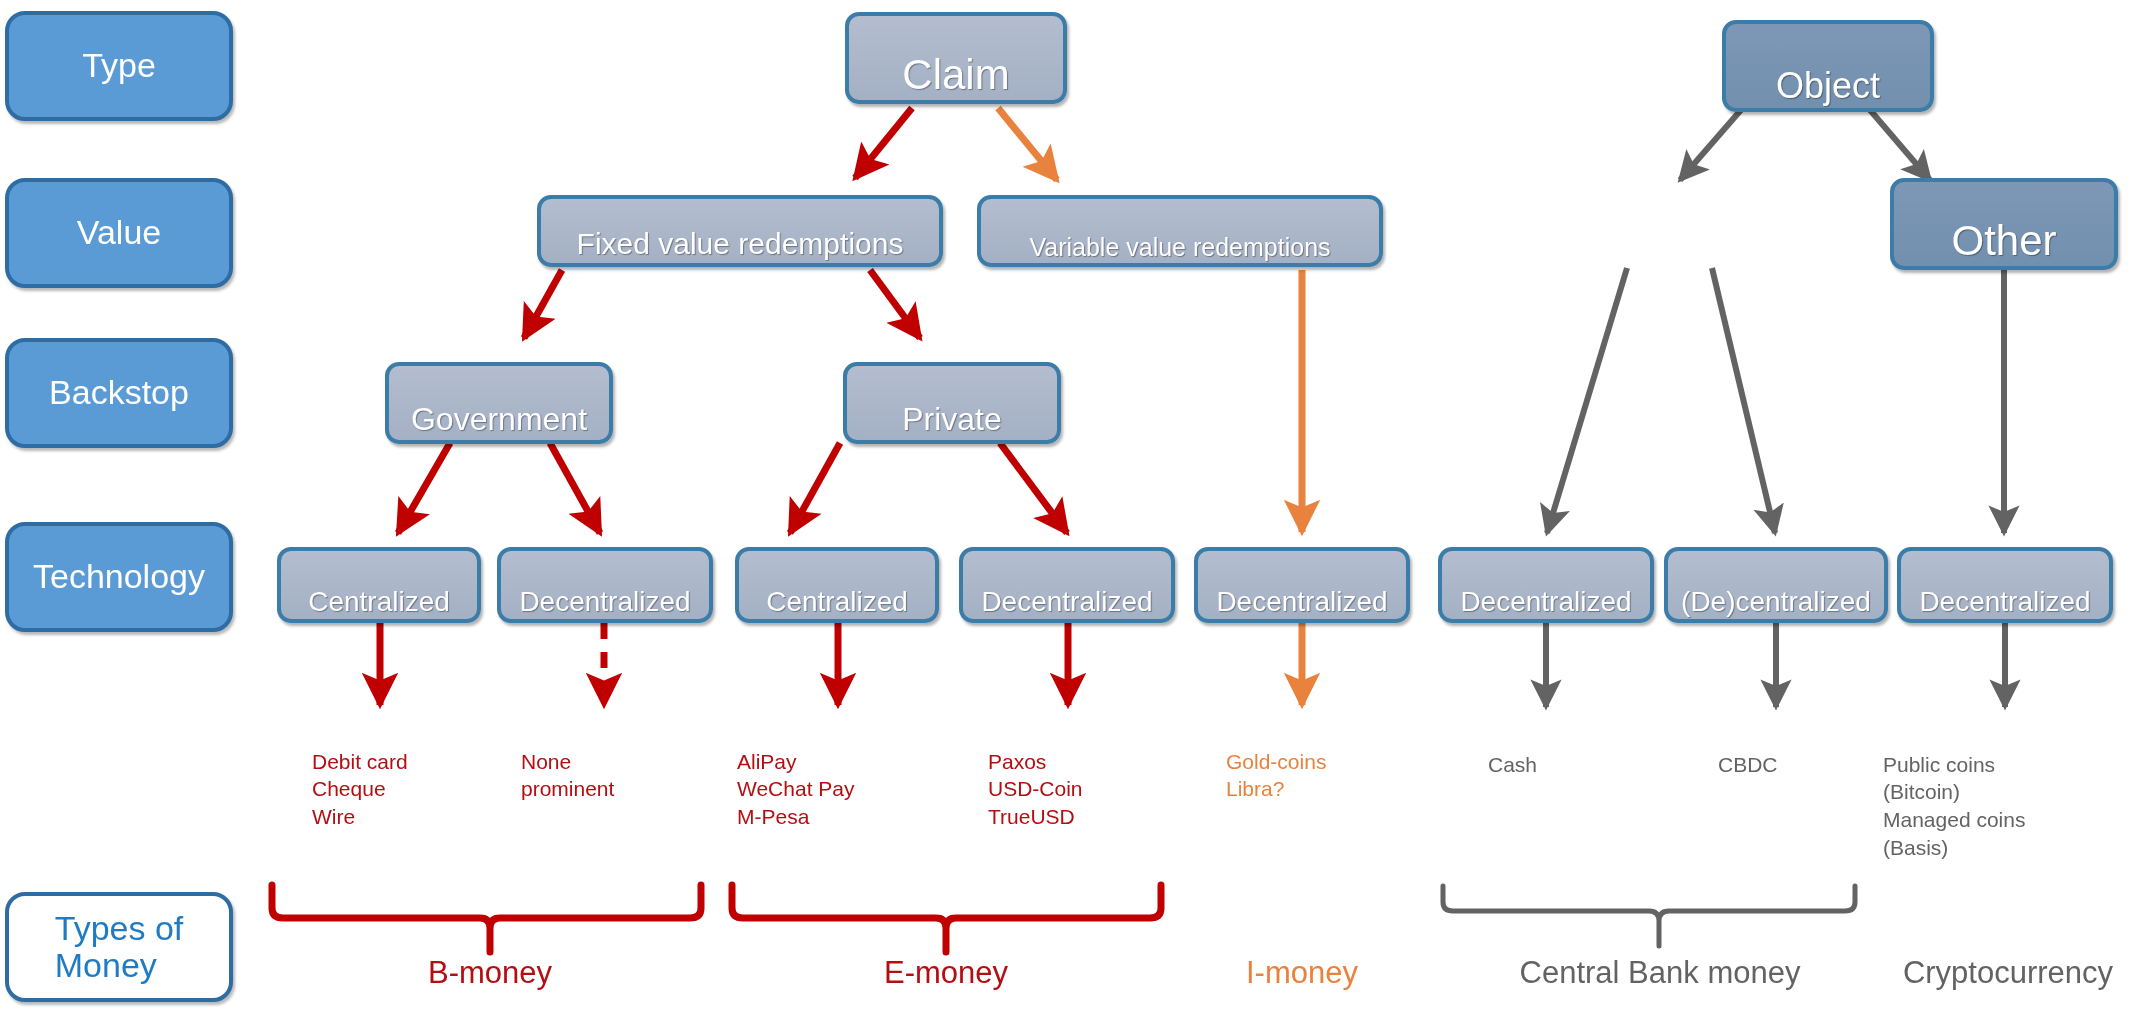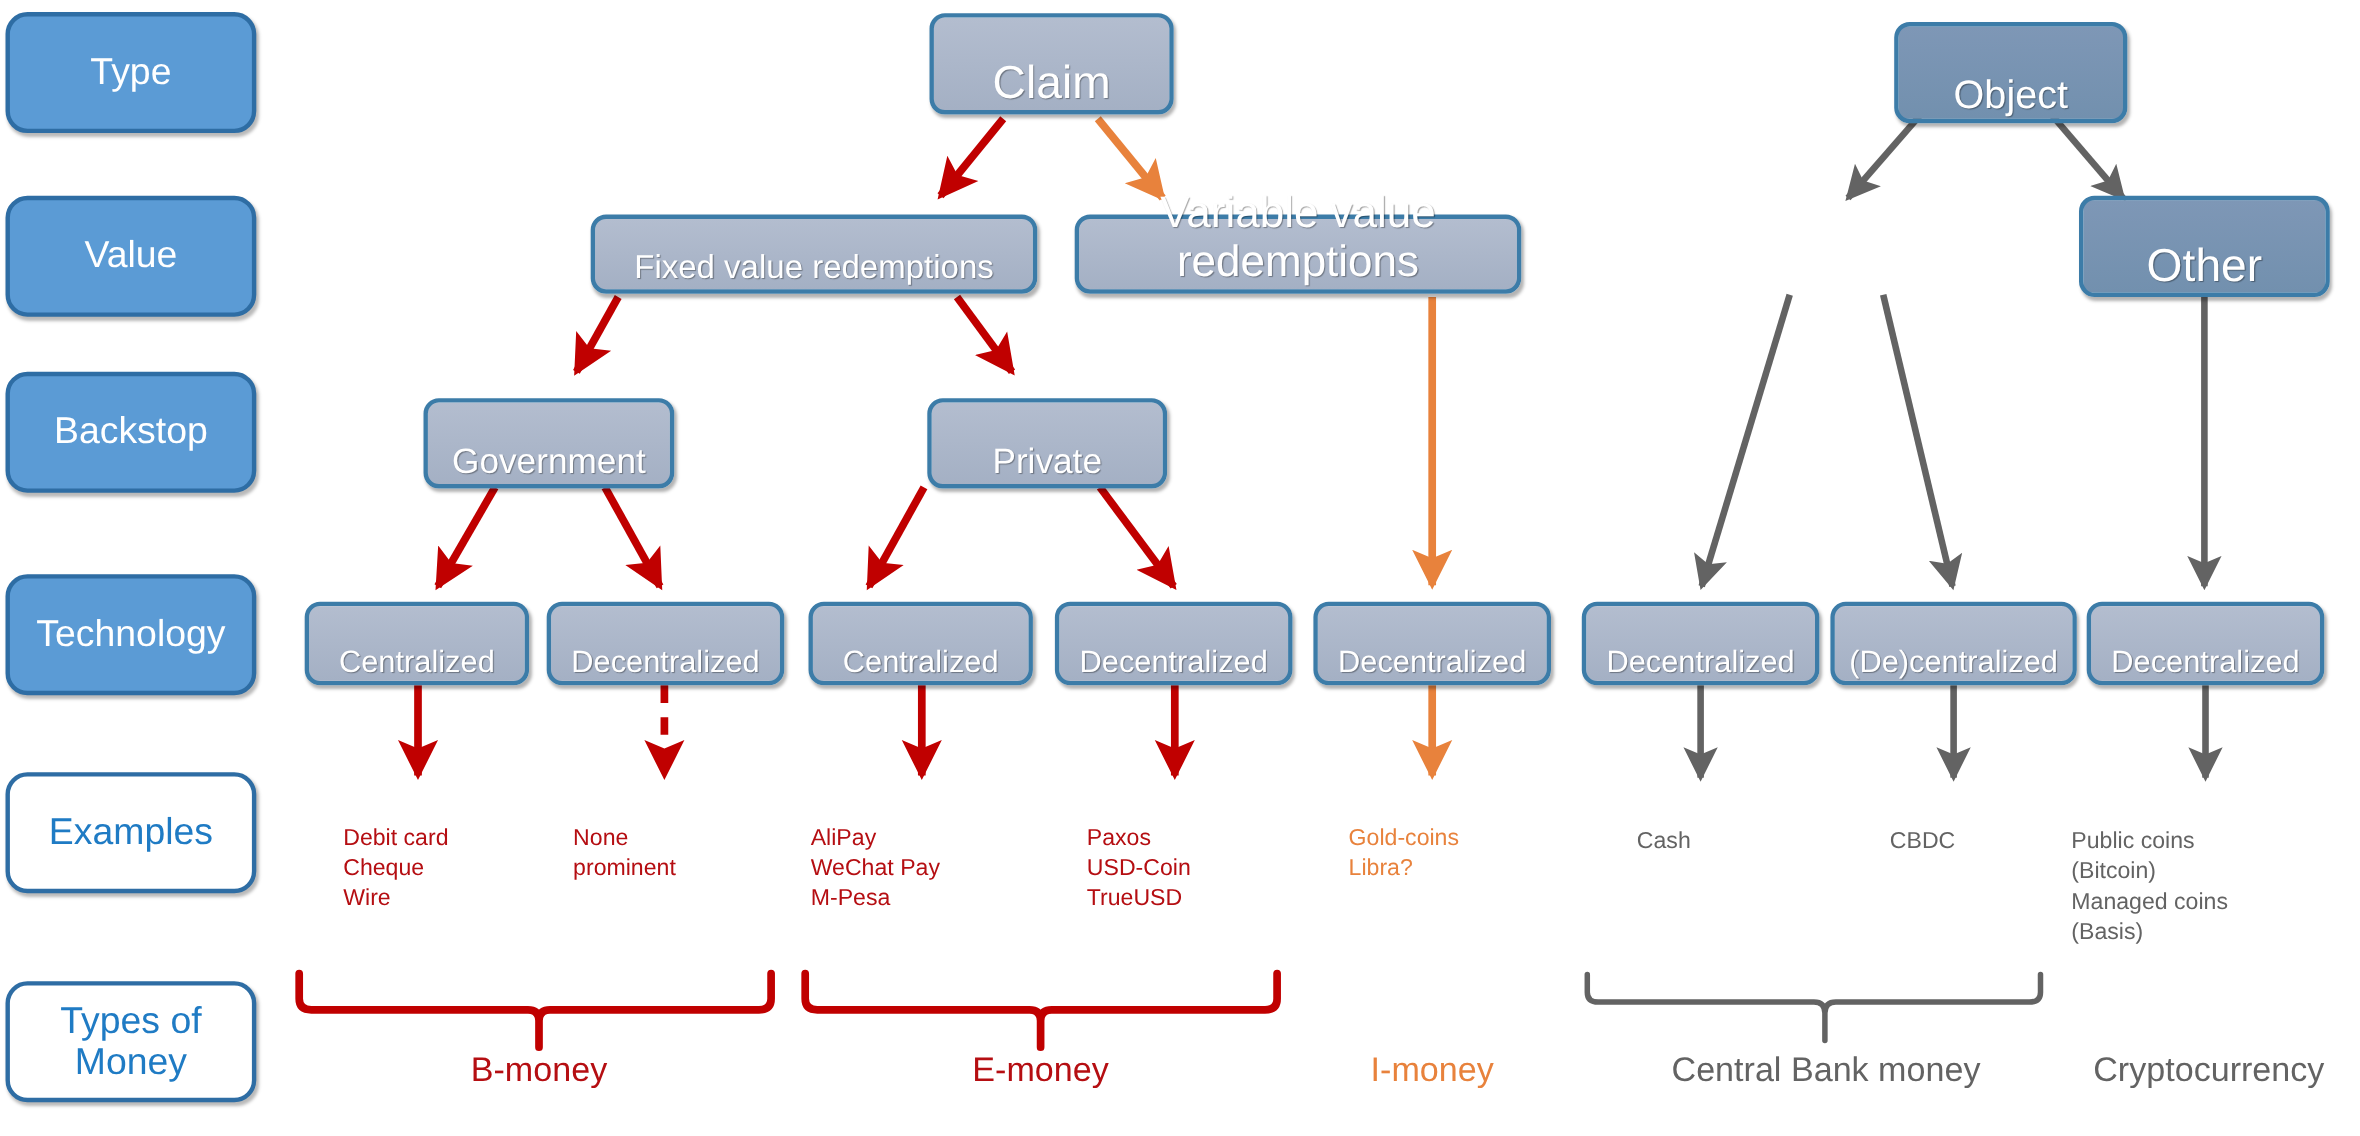--- a/index.html
+++ b/index.html
@@ -41,21 +41,20 @@
   }
   .node.claimfill  { background: linear-gradient(180deg,#b3bdcf 0%, #a4b0c4 100%); }
   .node.objectfill { background: linear-gradient(180deg,#7e97b6 0%, #7290ae 100%); }
 
   
   .rowlabel {
     position: absolute;
     display: flex;
     align-items: center;
     justify-content: center;
-    text-align: center;
     border-radius: 20px;
     border: 4px solid #2E6DA4;
     background: #5B9BD5;
     color: #ffffff;
     font-size: 34px;
     line-height: 1.1;
     box-shadow: 2px 3px 3px rgba(0,0,0,0.28);
   }
   .rowlabel.hollow {
     background: #ffffff;
@@ -201,39 +200,36 @@
   </div>
   <div class="rowlabel" style="left:5px; top:178px; width:228px; height:110px;">
     <span>Value</span>
   </div>
   <div class="rowlabel" style="left:5px; top:338px; width:228px; height:110px;">
     <span>Backstop</span>
   </div>
   <div class="rowlabel" style="left:5px; top:522px; width:228px; height:110px;">
     <span>Technology</span>
   </div>
-  <div class="rowlabel hollow" style="left:5px; top:702px; width:228px; height:110px;">
-    <span>Examples</span>
-  </div>
   <div class="rowlabel hollow" style="left:5px; top:892px; width:228px; height:110px; white-space:pre-line;">
     <span>Types of
 Money</span>
   </div>
 
   <div class="node claimfill" style="left:845px; top:12px; width:222px; height:92px; font-size:42px;">
     <span>Claim</span>
   </div>
   <div class="node objectfill" style="left:1722px; top:20px; width:212px; height:92px; font-size:36px;">
     <span>Object</span>
   </div>
 
   <div class="node claimfill" style="left:537px; top:195px; width:406px; height:72px; font-size:30px;">
     <span>Fixed value redemptions</span>
   </div>
-  <div class="node claimfill" style="left:977px; top:195px; width:406px; height:72px; font-size:40px;">
+  <div class="node claimfill" style="left:977px; top:195px; width:406px; height:72px; font-size:25px;">
     <span>Variable value redemptions</span>
   </div>
   <div class="node objectfill" style="left:1890px; top:178px; width:228px; height:92px; font-size:42px;">
     <span>Other</span>
   </div>
 
   <div class="node claimfill" style="left:385px; top:362px; width:228px; height:82px; font-size:32px;">
     <span>Government</span>
   </div>
   <div class="node claimfill" style="left:843px; top:362px; width:218px; height:82px; font-size:32px;">

